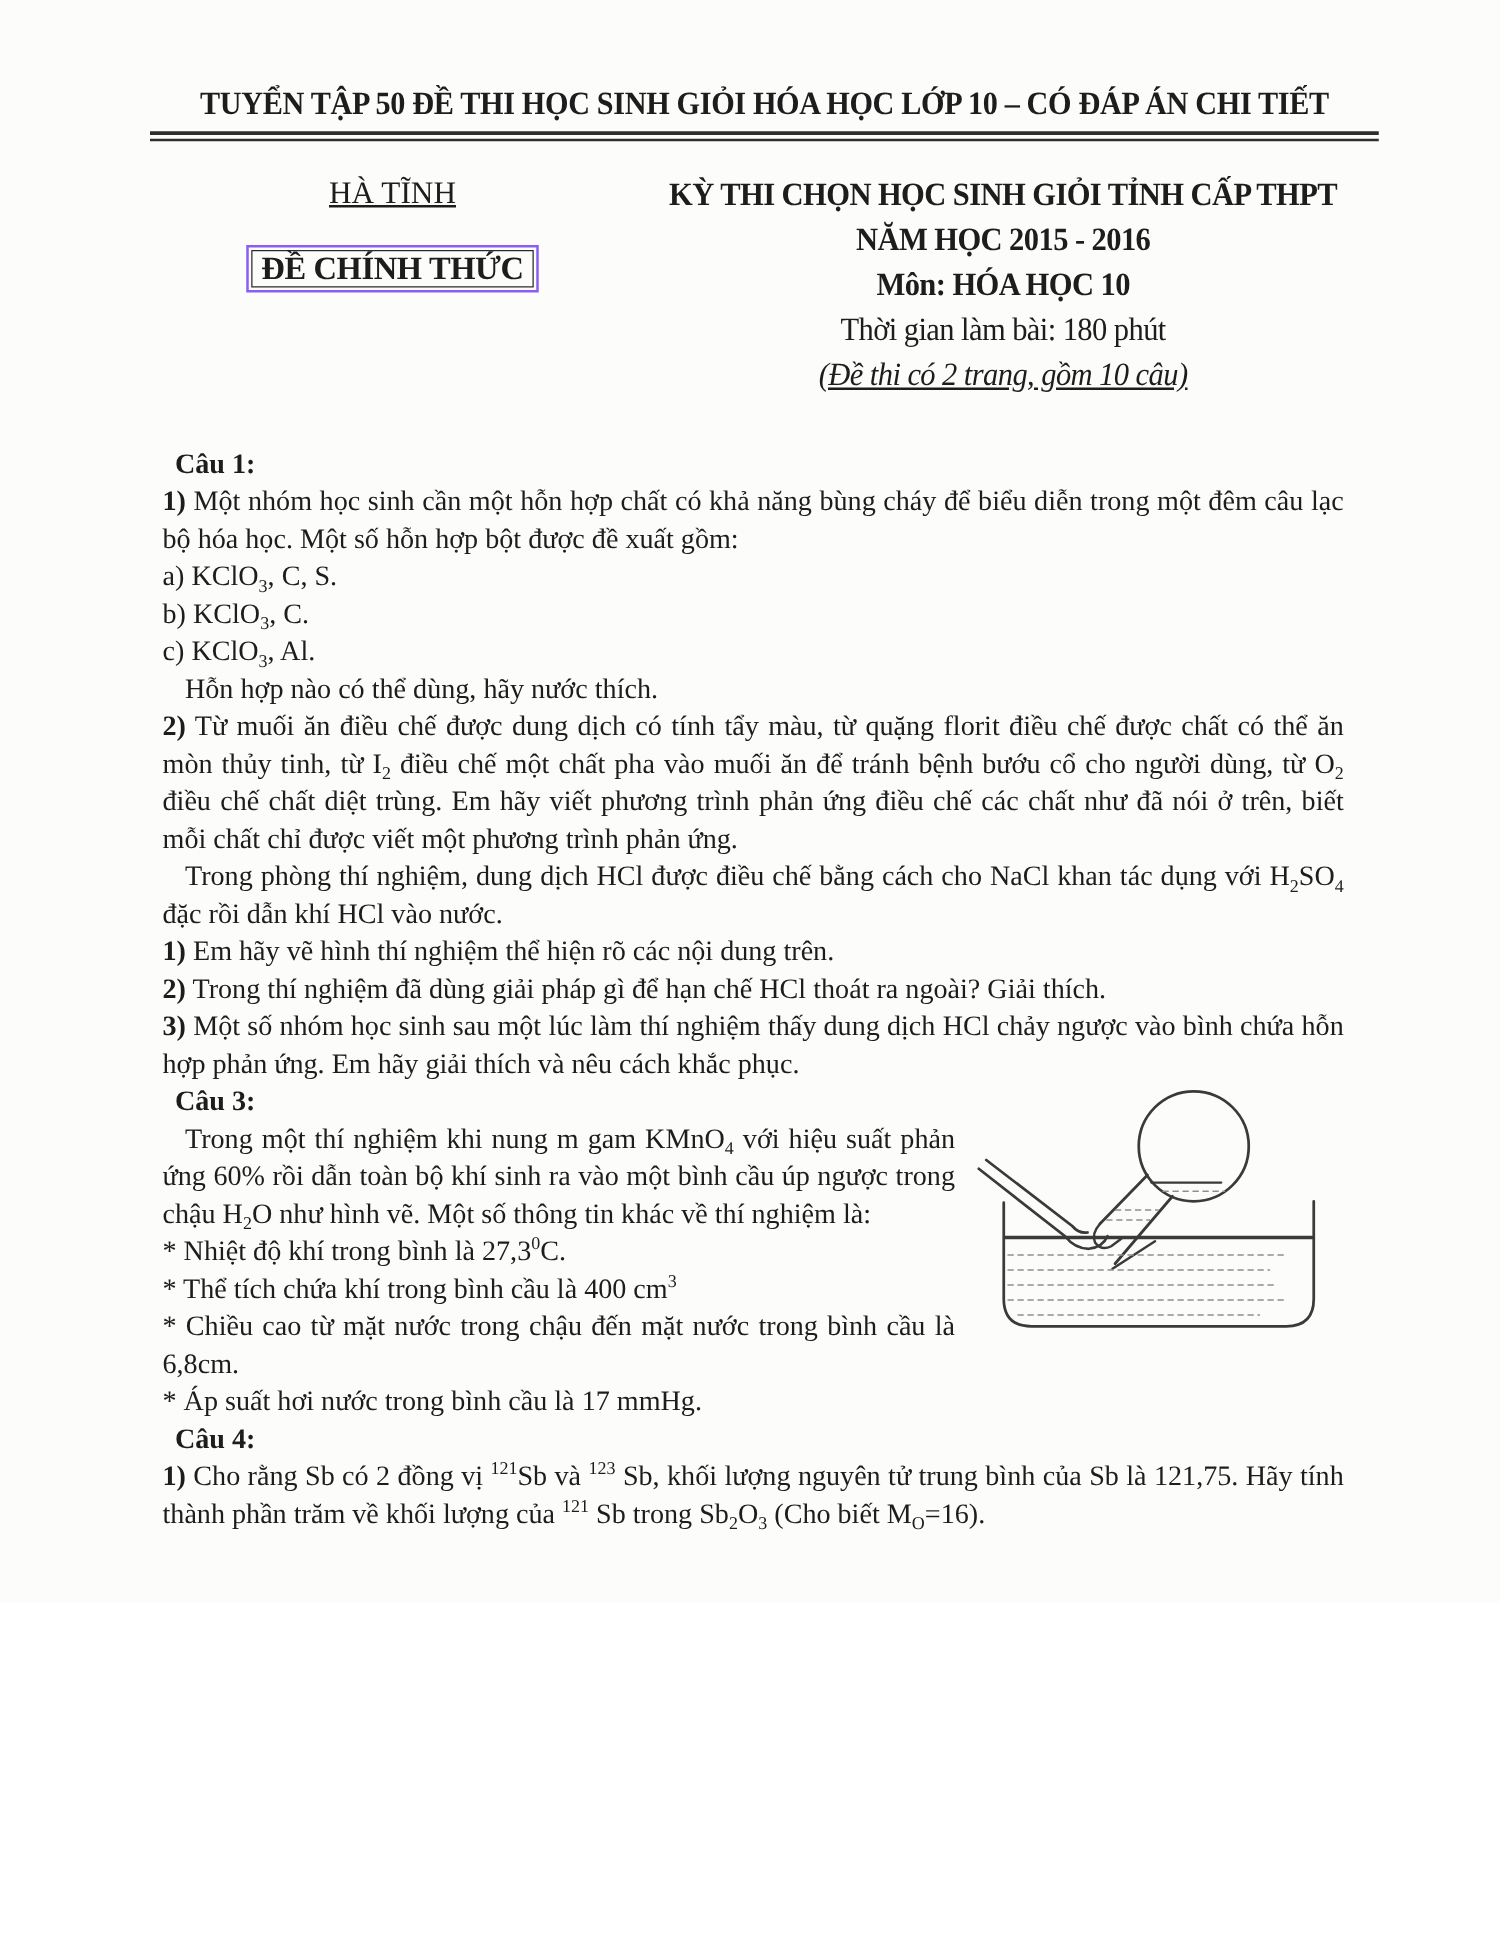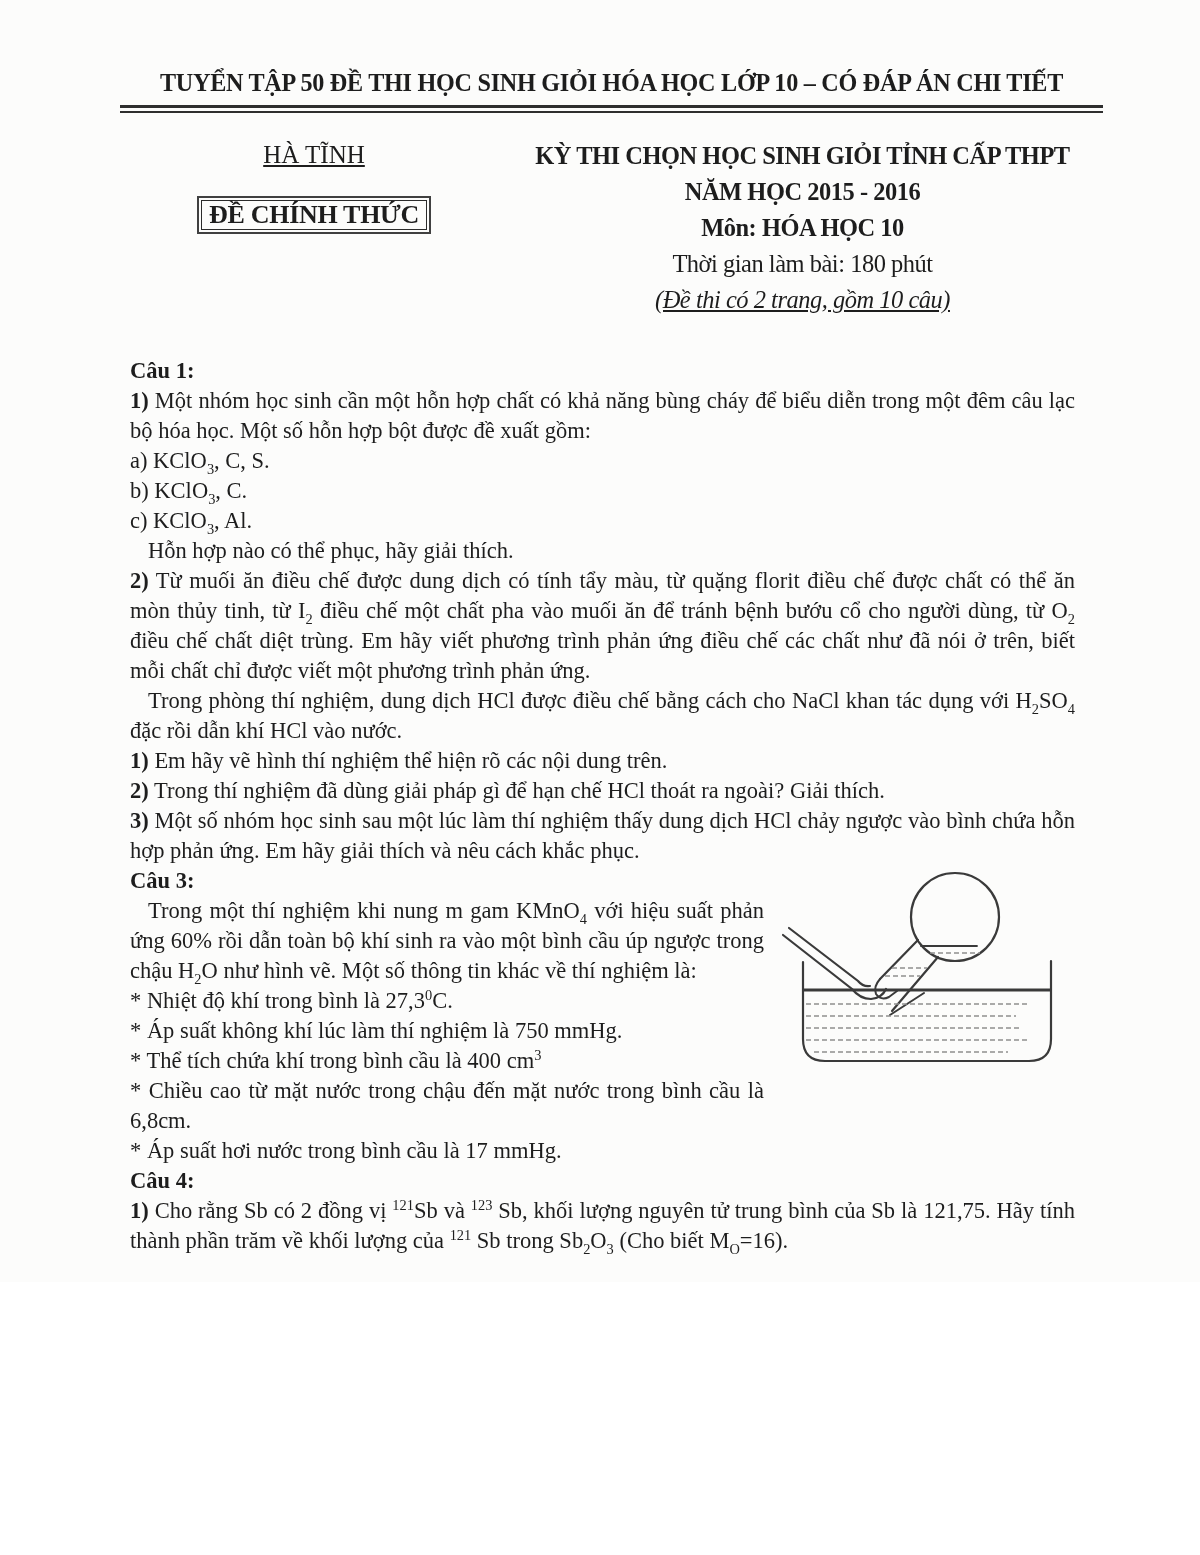--- a/index.html
+++ b/index.html
@@ -17,37 +17,37 @@
     position:absolute;top:105px;left:120px;width:983px;height:3px;
     border-top:3px solid #2e2e2e;border-bottom:2px solid #2e2e2e;
   }
   .header{position:absolute;top:138px;left:128px;width:977px;display:flex;}
   .h-left{width:372px;text-align:center;}
   .dept{font-size:25px;line-height:34px;letter-spacing:-0.4px;white-space:nowrap;}
   .prov{font-size:25px;line-height:34px;text-decoration:underline;}
   .box-wrap{margin-top:24px;}
   .official-box{
     display:inline-block;font-weight:700;font-size:26px;line-height:30px;
-    padding:2px 10px;border:2px solid #404040;
+    padding:2px 10px;border:2px solid #8b5cf6;
     box-shadow:inset 0 0 0 2px #fcfcfb, inset 0 0 0 3px #2b2b2b;
     letter-spacing:-0.3px;
   }
   .h-right{flex:1;text-align:center;}
   .h-right .line{
     font-size:26px;line-height:36px;letter-spacing:-0.5px;white-space:nowrap;
     transform:scaleX(0.94);transform-origin:center;
   }
   .bold{font-weight:700;}
   .note{font-style:italic;text-decoration:underline;}
   .bodytext{
     position:absolute;top:356px;left:130px;width:945px;
     font-size:22.5px;line-height:30px;
   }
   .p{text-align:justify;}
-  .head{font-weight:700;}
+  .head{font-weight:700;margin-left:10px;}
   .ind{text-indent:18px;}
   sub,sup{font-size:0.64em;line-height:0;}
   .fig{float:right;width:335px;height:218px;margin:2px -40px 4px 16px;}
   .footer-bar{
     position:absolute;top:1449px;left:120px;width:983px;height:6px;
     background:#454545;border-top:1px solid #161616;border-bottom:1px solid #161616;
   }
 </style>
 </head>
 <body>
@@ -73,21 +73,21 @@
     </div>
   </div>
 
   <div class="bodytext">
     <div>
         <div class="p head"><b>Câu 1:</b></div>
         <div class="p jt"><b>1)</b> Một nhóm học sinh cần một hỗn hợp chất có khả năng bùng cháy để biểu diễn trong một đêm câu lạc bộ hóa học. Một số hỗn hợp bột được đề xuất gồm:</div>
         <div class="p ">a) KClO<sub>3</sub>, C, S.</div>
         <div class="p ">b) KClO<sub>3</sub>, C.</div>
         <div class="p ">c) KClO<sub>3</sub>, Al.</div>
-        <div class="p ind">Hỗn hợp nào có thể phục, hãy giải thích.</div>
+        <div class="p ind">Hỗn hợp nào có thể dùng, hãy nước thích.</div>
         <div class="p jt"><b>2)</b> Từ muối ăn điều chế được dung dịch có tính tẩy màu, từ quặng florit điều chế được chất có thể ăn mòn thủy tinh, từ I<sub>2</sub> điều chế một chất pha vào muối ăn để tránh bệnh bướu cổ cho người dùng, từ O<sub>2</sub> điều chế chất diệt trùng. Em hãy viết phương trình phản ứng điều chế các chất như đã nói ở trên, biết mỗi chất chỉ được viết một phương trình phản ứng.</div>
         <div class="p ind">Trong phòng thí nghiệm, dung dịch HCl được điều chế bằng cách cho NaCl khan tác dụng với H<sub>2</sub>SO<sub>4</sub> đặc rồi dẫn khí HCl vào nước.</div>
         <div class="p "><b>1)</b> Em hãy vẽ hình thí nghiệm thể hiện rõ các nội dung trên.</div>
         <div class="p "><b>2)</b> Trong thí nghiệm đã dùng giải pháp gì để hạn chế HCl thoát ra ngoài? Giải thích.</div>
         <div class="p "><b>3)</b> Một số nhóm học sinh sau một lúc làm thí nghiệm thấy dung dịch HCl chảy ngược vào bình chứa hỗn hợp phản ứng. Em hãy giải thích và nêu cách khắc phục.</div>
       </div>
     <div>
       <div class="fig">
         <svg width="335" height="218" viewBox="0 0 335 218" xmlns="http://www.w3.org/2000/svg">
           <g fill="none" stroke="#3a3a3a" stroke-width="2.2" stroke-linecap="round">
@@ -111,21 +111,20 @@
             <line x1="26" y1="160" x2="242" y2="160"></line>
             <line x1="26" y1="172" x2="248" y2="172"></line>
             <line x1="34" y1="184" x2="228" y2="184"></line>
           </g>
         </svg>
       </div>
       <div>
           <div class="p head"><b>Câu 3:</b></div>
           <div class="p ind">Trong một thí nghiệm khi nung m gam KMnO<sub>4</sub> với hiệu suất phản ứng 60% rồi dẫn toàn bộ khí sinh ra vào một bình cầu úp ngược trong chậu H<sub>2</sub>O như hình vẽ. Một số thông tin khác về thí nghiệm là:</div>
           <div class="p ">* Nhiệt độ khí trong bình là 27,3<sup>0</sup>C.</div>
-          <div class="p ">* Áp suất không khí lúc làm thí nghiệm là 750 mmHg.</div>
           <div class="p ">* Thể tích chứa khí trong bình cầu là 400 cm<sup>3</sup></div>
           <div class="p ">* Chiều cao từ mặt nước trong chậu đến mặt nước trong bình cầu là 6,8cm.</div>
           <div class="p ">* Áp suất hơi nước trong bình cầu là 17 mmHg.</div>
           <div class="p head"><b>Câu 4:</b></div>
           <div class="p jt"><b>1)</b> Cho rằng Sb có 2 đồng vị <sup>121</sup>Sb và <sup>123</sup> Sb,  khối lượng nguyên tử trung bình của Sb là 121,75. Hãy tính thành phần trăm về khối lượng của <sup>121</sup> Sb trong Sb<sub>2</sub>O<sub>3</sub> (Cho biết M<sub>O</sub>=16).</div>
         </div>
     </div>
   </div>
 
   <div class="footer-bar"></div>

